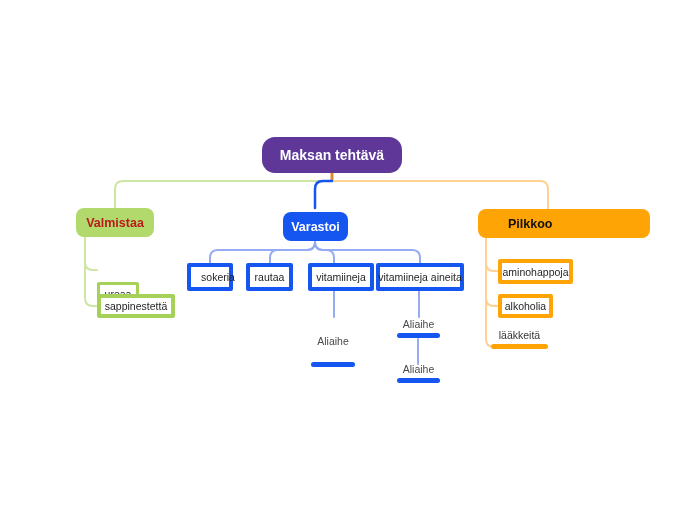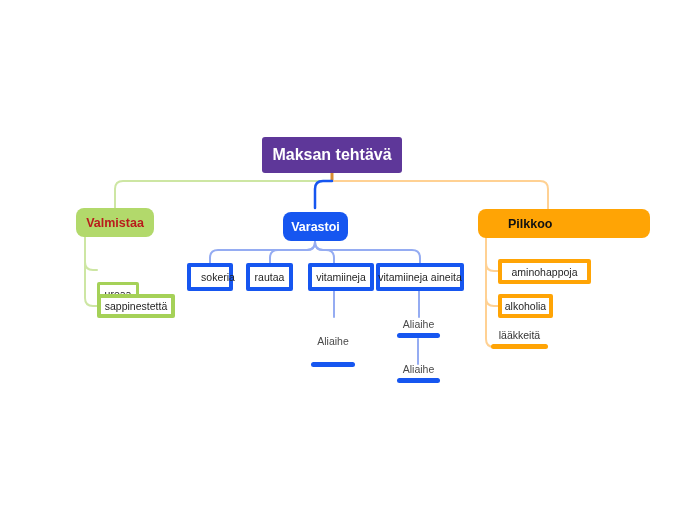--- a/index.html
+++ b/index.html
@@ -37,23 +37,23 @@
     box-sizing: border-box;
     display: flex;
     align-items: center;
     justify-content: center;
     white-space: nowrap;
     cursor: pointer;
   }
   .root-node {
     background: var(--purple);
     color: #ffffff;
-    font-size: 16px;
+    font-size: 14px;
     font-weight: bold;
-    border-radius: 3px;
+    border-radius: 13px;
   }
   .topic {
     font-size: 12.5px;
     font-weight: bold;
     border-radius: 8px;
   }
   .green-fill  { background: var(--green);  color: #b91c1c; }
   .blue-fill   { background: var(--blue);   color: #ffffff; }
   .orange-fill { background: var(--orange); color: #111111; justify-content: flex-start; padding-left: 30px; }
   .child-box {
@@ -143,20 +143,20 @@
   </div>
   <div class="line-node" style="left:397px; top:318px; width:43px;">
     <span class="lbl">Aliaihe</span>
     <div class="underline ul-blue" style="margin-top:2px;"></div>
   </div>
   <div class="line-node" style="left:397px; top:363px; width:43px;">
     <span class="lbl">Aliaihe</span>
     <div class="underline ul-blue" style="margin-top:2px;"></div>
   </div>
 
-  <div class="node child-box b-orange" style="left:498px; top:259px; width:93px; height:25px;">aminohappoja</div>
+  <div class="node child-box b-orange" style="left:498px; top:259px; width:75px; height:25px;">aminohappoja</div>
   <div class="node child-box b-orange" style="left:498px; top:294px; width:55px; height:24px;">alkoholia</div>
   <div class="line-node" style="left:491px; top:329px; width:57px;">
     <span class="lbl dark">lääkkeitä</span>
     <div class="underline ul-orange" style="margin-top:2px;"></div>
   </div>
 
 </div>
 
 </body></html>

